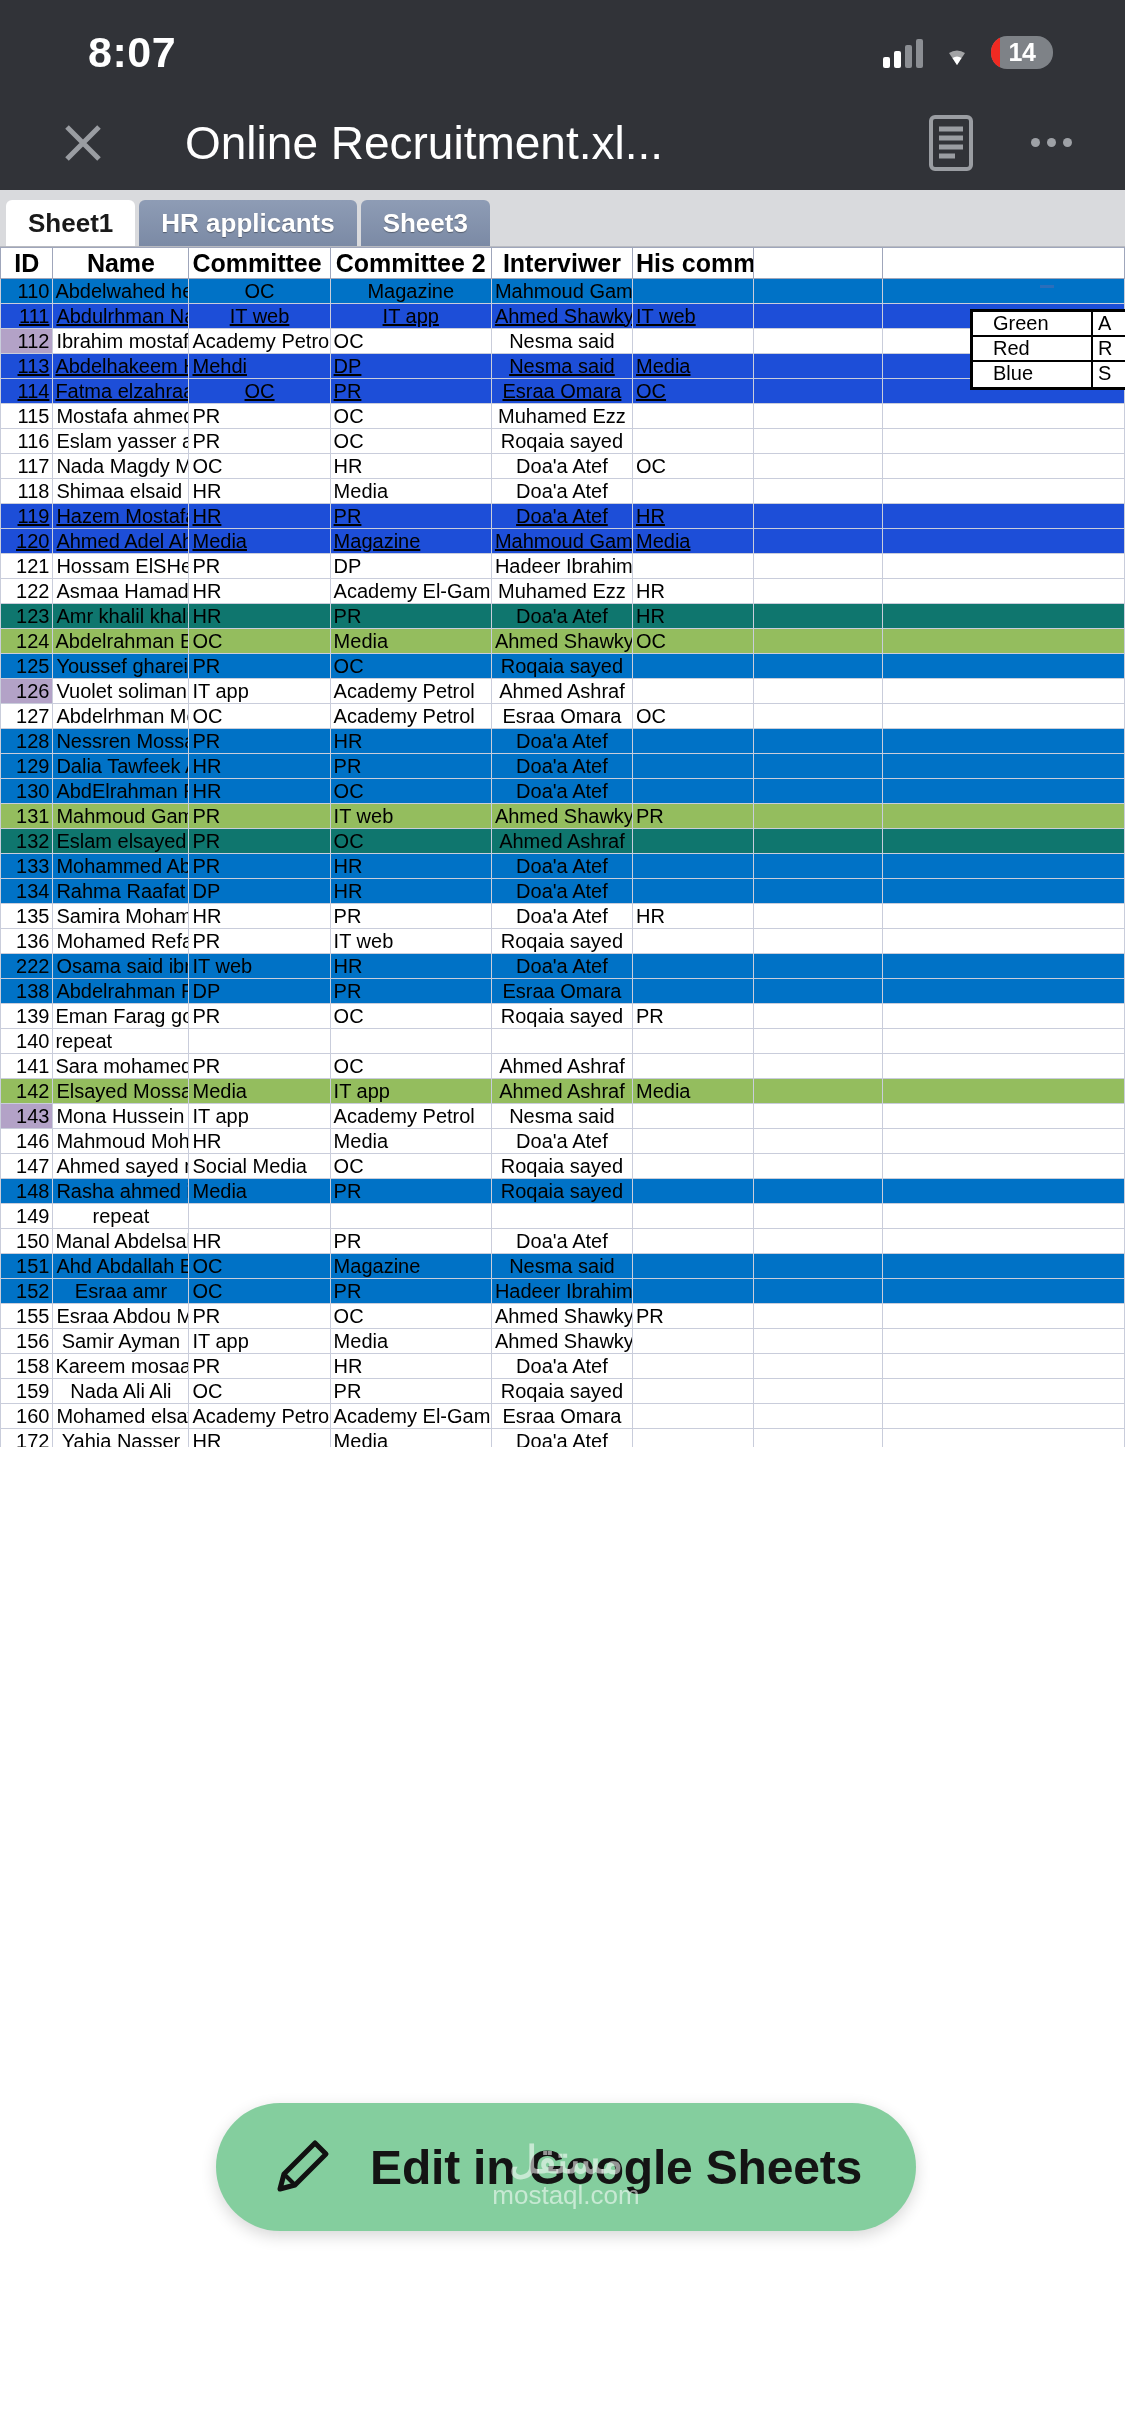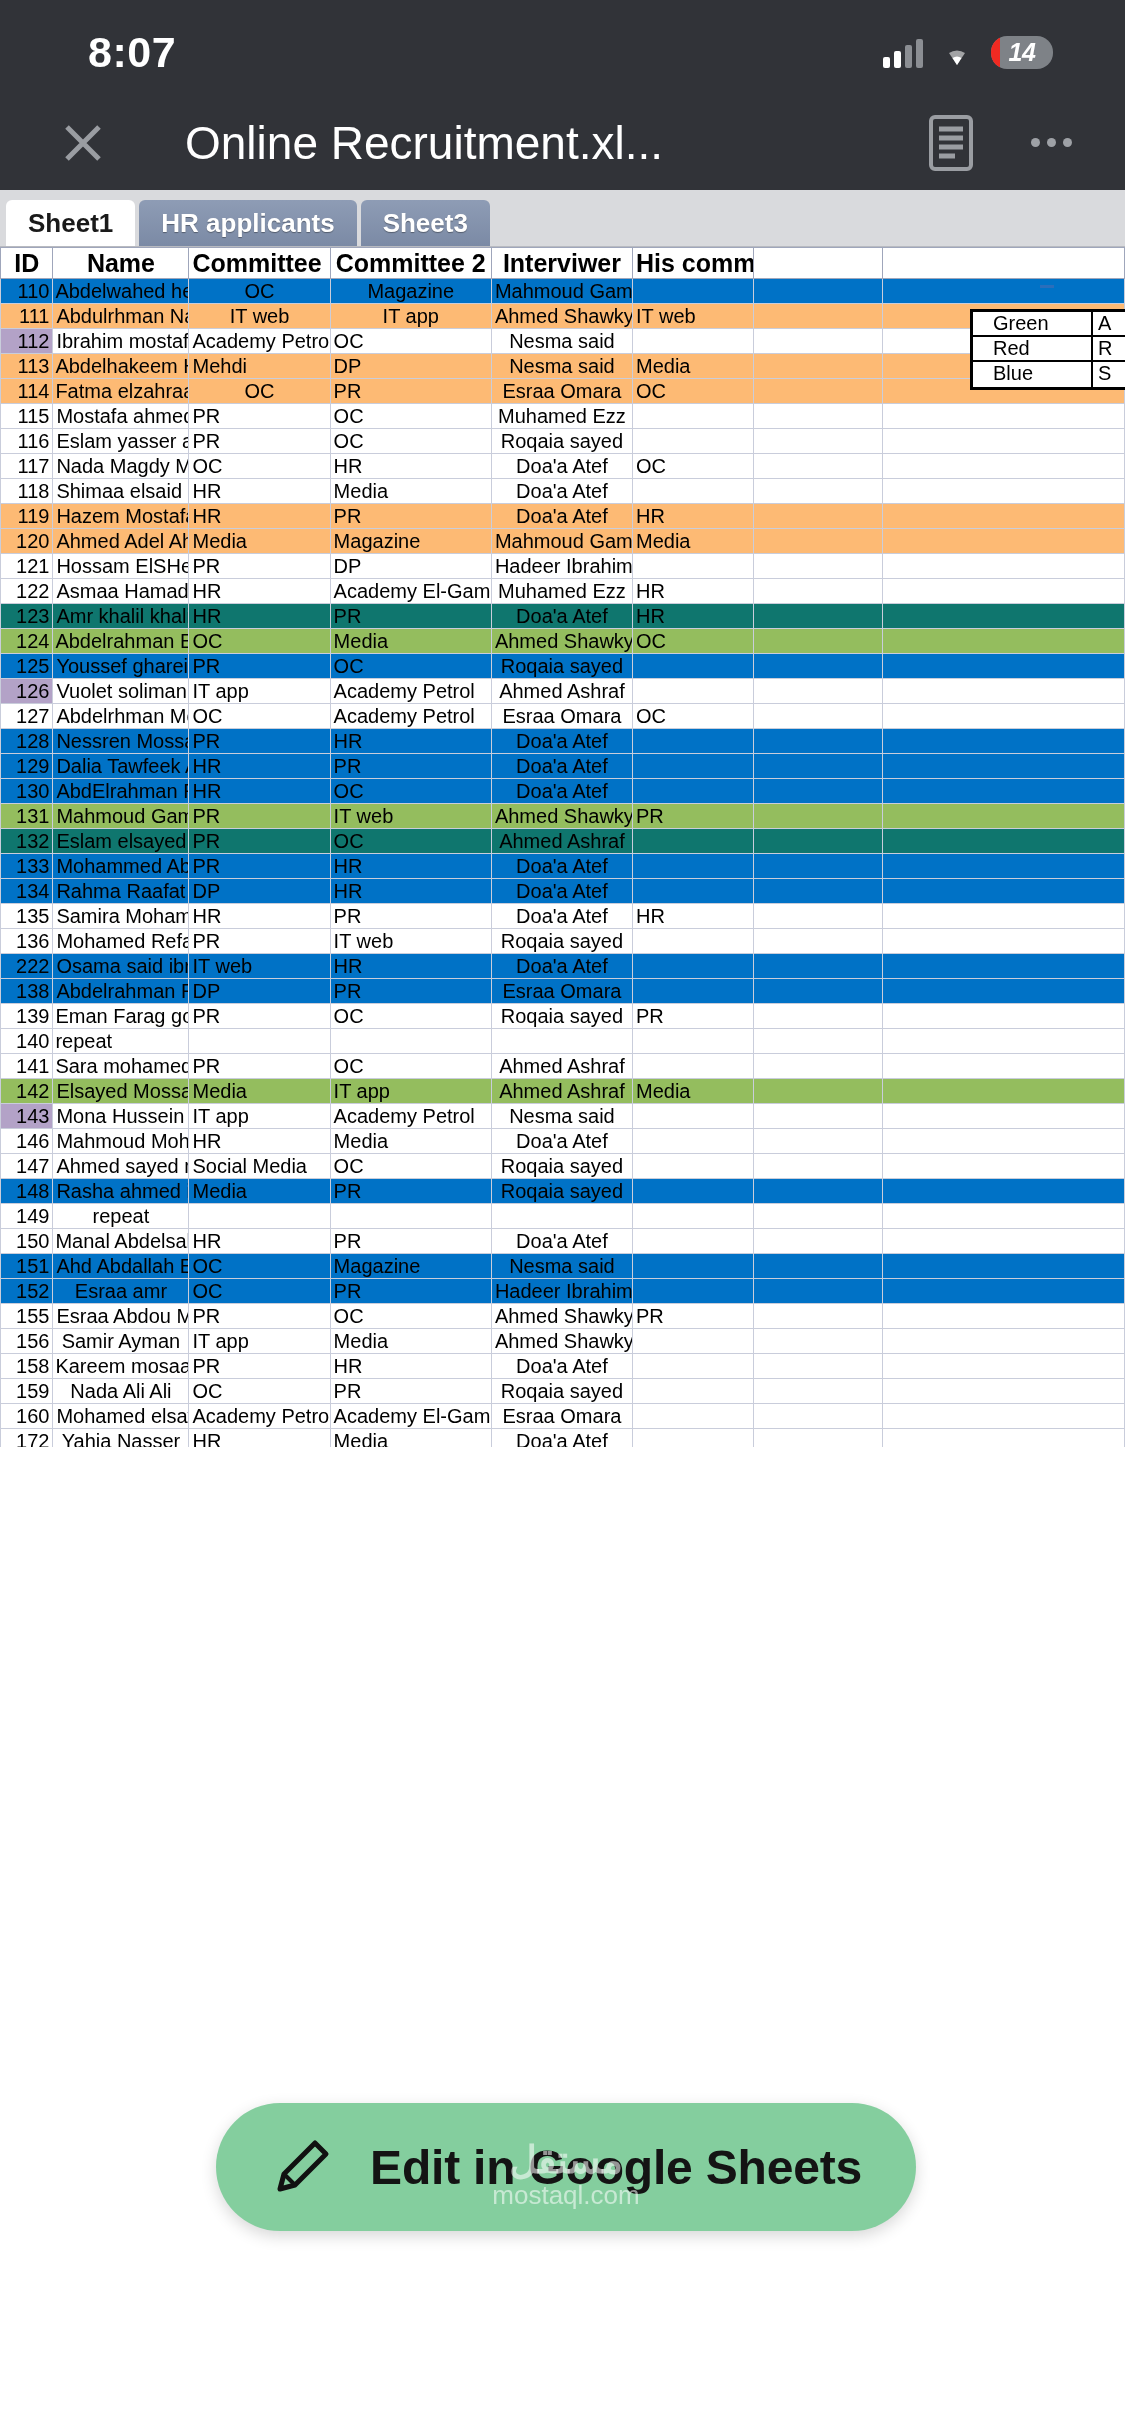--- a/index.html
+++ b/index.html
@@ -36,21 +36,20 @@
   .sig i.b3 { height: 23px; background: #8b8e93; }
   .sig i.b4 { height: 29px; background: #8b8e93; }
   .wifi { width: 34px; height: 28px; position: relative; }
   .batt {
     width: 62px; height: 33px;
     background: #7e8287;
     border-radius: 16px;
     position: relative;
     display: flex; align-items: center; justify-content: center;
     overflow: hidden;
-    font-style: italic;
   }
   .batt .fill {
     position: absolute; left: 0; top: 0; bottom: 0;
     width: 14%;
     background: #f02a22;
   }
   .batt .num {
     position: relative;
     color: #ffffff;
     font-size: 25px;
@@ -155,21 +154,21 @@
   .c-his  { width: 120px; text-align: left; }
   .c-x1   { width: 128px; }
   .c-x2   { width: 240px; }
 
   
   td.c-name.ovf { text-align: left; padding-left: 2px; }
   td.c-c1.ctr, td.c-c2.ctr, td.c-int.ctr, td.c-his.ctr { text-align: center; }
 
   
   tr.f-blue  td { background: #0072c6; }
-  tr.f-green td { background: #fdba74; }
+  tr.f-green td { background: #1d4ed8; text-decoration: underline; }
   tr.f-dgreen td { background: #94bd5e; }
   tr.f-red   td { background: #0f766e; }
   tr.f-white td { background: #ffffff; }
   td.f-purple { background: #b3a2c7 !important; }
   td.blank-fill { background: #ffffff; }
 
   
   .legend {
     position: absolute;
     left: 970px;

